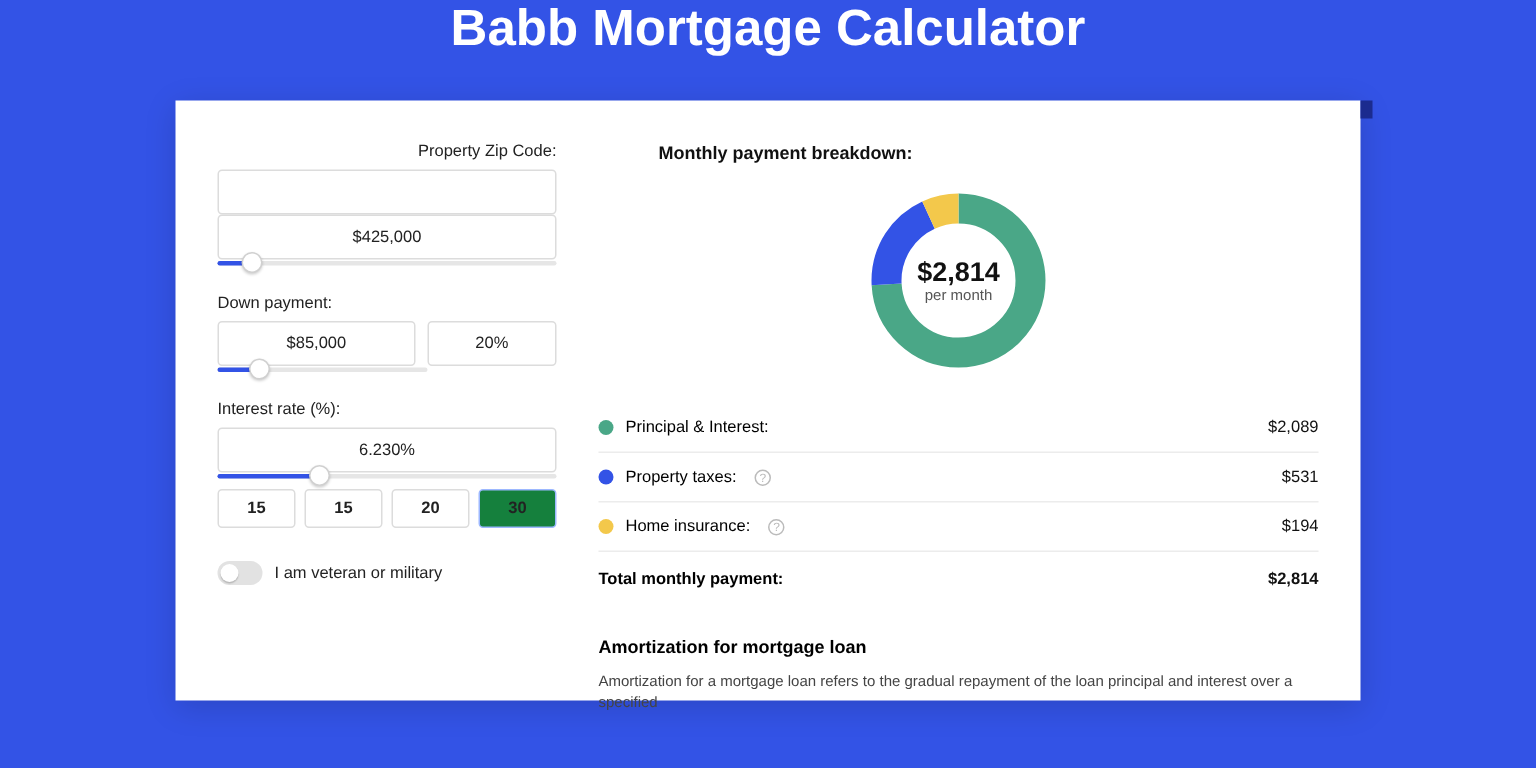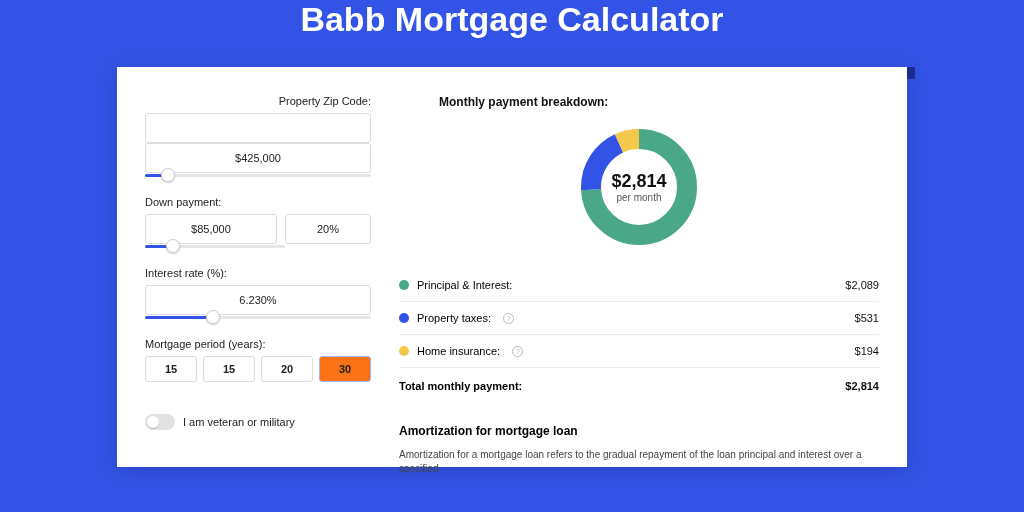--- a/index.html
+++ b/index.html
@@ -79,22 +79,22 @@
     background: #fff; border: 1px solid #d0d0d0; border-radius: 50%;
     box-shadow: 0 1px 2px rgba(0,0,0,.2);
     transform: translateX(-50%);
   }
   .period-row { display:flex; gap:6px; margin-top:2px; }
   .period-btn {
     flex:1; height:26px; border:1px solid #dcdcdc; background:#fff;
     border-radius:3px; font-size:11px; font-weight:600; color:#222;
     cursor:pointer;
   }
-  .period-btn.active { background:#f97316; border-color:#9db8ff; }
-  .vet-row { display:flex; align-items:center; gap:8px; margin-top:32px; }
+  .period-btn.active { background:#15803d; border-color:#9db8ff; }
+  .vet-row { display:flex; align-items:center; gap:8px; margin-top:22px; }
   .toggle {
     width:30px; height:16px; background:#e2e2e2; border-radius:10px;
     position:relative; cursor:pointer;
   }
   .toggle .knob {
     position:absolute; left:2px; top:2px; width:12px; height:12px;
     background:#fff; border-radius:50%; box-shadow:0 1px 1px rgba(0,0,0,.2);
   }
   .vet-lbl { font-size:11px; color:#222; }
 
@@ -159,21 +159,20 @@
     </div>
 
     <label class="lbl">Interest rate (%):</label>
     <input class="inp" value="6.230%" style="">
     <div class="slider-wrap">
       <div class="track"></div>
       <div class="track-fill" style="width: 30%;"></div>
       <div class="thumb" style="left: 30%;"></div>
     </div>
 
-    <label class="lbl">Mortgage period (years):</label>
     <div class="period-row">
       <button class="period-btn">15</button>
       <button class="period-btn">15</button>
       <button class="period-btn">20</button>
       <button class="period-btn active">30</button>
     </div>
 
     <div class="vet-row">
       <div class="toggle">
         <div class="knob"></div>

